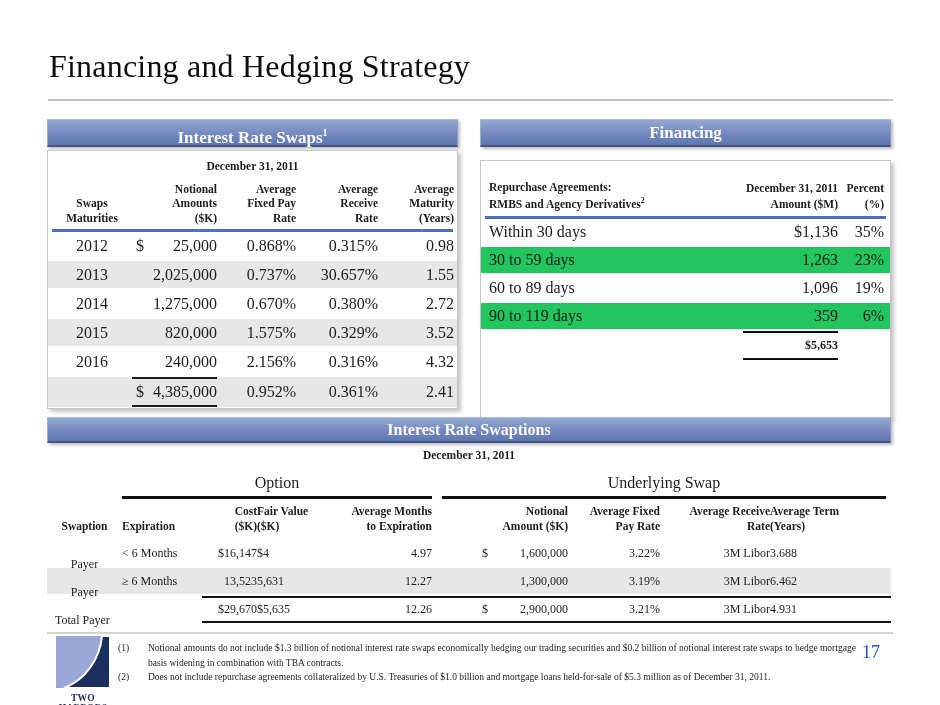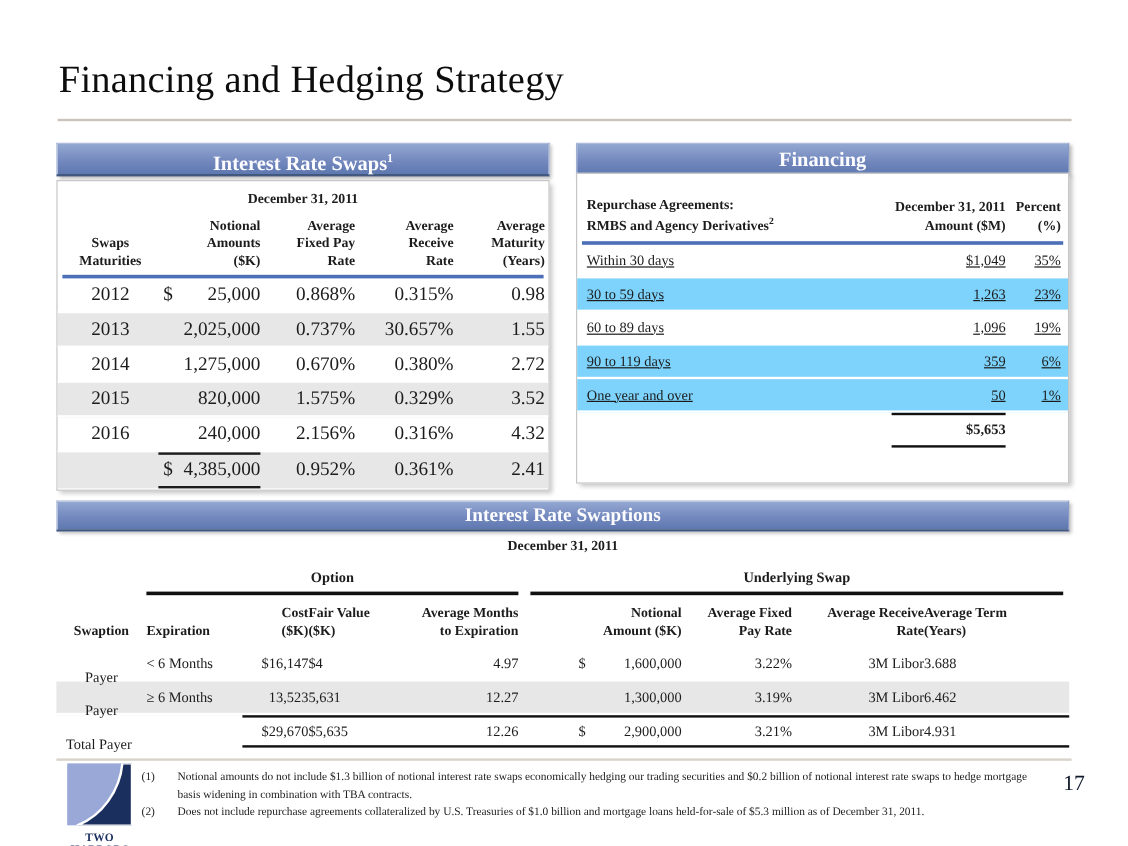--- a/index.html
+++ b/index.html
@@ -13,21 +13,21 @@
          border-top:1px solid #aebbda; border-left:1px solid #9fafd2; border-right:1px solid #8a9bc4;
          border-bottom:2px solid #43587e; box-shadow:2px 2px 3px #bdbdbd;
          color:#fdfdff; text-align:center; font-weight:bold; }
   #swaps-bar { left:47px; top:119px; width:411px; height:28px; font-size:17px; line-height:25px; }
   #financing-bar { left:480px; top:119px; width:411px; height:28px; font-size:17px; line-height:25px; }
   #swaptions-bar { left:47px; top:417px; width:844px; height:26px; font-size:16px; line-height:23px; }
   .bar sup { font-size:10px; }
 
   .panel { position:absolute; background:#fff; border:1px solid #c6c6c6; box-shadow:3px 3px 4px #c4c4c4; }
   #swaps-panel { left:47px; top:150px; width:411px; height:259px; }
-  #financing-panel { left:480px; top:144px; width:411px; height:259px; }
+  #financing-panel { left:480px; top:160px; width:411px; height:259px; }
 
   .date-line { text-align:center; font-weight:bold; font-size:11.5px; padding-top:9px; }
 
   
   .sw-headrow { display:flex; align-items:flex-end; padding:10px 0 0 4px; font-weight:bold; font-size:11.5px; line-height:1.25; }
   .hcell { white-space:pre-line; }
   .sw-c1 { width:80px; text-align:center; }
   .sw-cd { width:20px; text-align:left; padding-left:4px; }
   .sw-c2 { width:65px; text-align:right; }
   .sw-c2h { width:85px; text-align:right; }
@@ -38,32 +38,32 @@
   .sw-row { display:flex; align-items:center; height:29px; padding-left:4px; font-size:16px; border-bottom:2px solid #fff; }
   .sw-row.alt { background:#e7e7e7; }
   .sw-row.total { background:#e7e7e7; height:30px; border-bottom:none; }
   .money-wrap { display:flex; align-self:stretch; align-items:center; border-top:2px solid #1c1c1c; border-bottom:2px solid #1c1c1c; }
 
   
   .fin-head { display:flex; align-items:flex-end; padding:18px 6px 0 8px; font-weight:bold; font-size:11.5px; line-height:1.4; }
   .fin-label { flex:1; }
   .fin-amt-h { width:120px; text-align:right; white-space:pre-line; }
   .fin-pct-h { width:46px; text-align:right; white-space:pre-line; }
-  .fin-row { display:flex; align-items:center; height:28px; padding:0 6px 0 8px; font-size:12px; border-bottom:2px solid #fff;text-decoration:underline; }
-  .fin-row.alt { background:#7dd3fc; }
+  .fin-row { display:flex; align-items:center; height:28px; padding:0 6px 0 8px; font-size:16px; border-bottom:2px solid #fff; }
+  .fin-row.alt { background:#22c55e; }
   .fl { flex:1; }
   .fa { width:100px; text-align:right; }
   .fp { width:46px; text-align:right; }
   .fin-total { display:flex; align-items:center; height:29px; padding:0 6px 0 8px; font-size:12px; font-weight:bold; }
   .fin-total .fa { align-self:stretch; display:flex; align-items:center; justify-content:flex-end;
                    border-top:2px solid #111; border-bottom:2px solid #111; width:95px; margin-left:auto; }
 
   
   .swpt-date { position:absolute; left:47px; top:449px; width:844px; text-align:center; font-weight:bold; font-size:11.5px; }
-  .swpt-groups { position:absolute; left:47px; top:474px; width:844px; display:flex; font-weight:bold; font-size:12px; }
+  .swpt-groups { position:absolute; left:47px; top:474px; width:844px; display:flex; font-weight:normal; font-size:16px; }
   .g-spacer { width:75px; }
   .g-option { width:310px; text-align:center; border-bottom:3px solid #111; padding-bottom:4px; }
   .g-gap { width:10px; }
   .g-underlying { width:444px; text-align:center; border-bottom:3px solid #111; padding-bottom:4px; }
   .swpt-headrow { position:absolute; left:47px; top:497px; width:844px; display:flex; align-items:flex-end; font-weight:bold; font-size:11.5px; line-height:1.3; }
   .p-sw { width:75px; text-align:center;margin-top:22px; }
   .p-exp { width:80px; text-align:left; }
   .p-cost { width:55px; text-align:right; }
   .p-fair { width:65px; }
   .p-mon { width:110px; text-align:right; }
@@ -82,21 +82,21 @@
                 border-top:2px solid #111; border-bottom:2px solid #111; }
 
   
   .footer-rule { position:absolute; left:47px; top:632px; width:846px; height:2px; background:#d9d4cb; }
   .logo { position:absolute; left:49px; top:636px; width:68px; text-align:center; }
   .logo-name { font-size:9.5px; font-weight:bold; color:#1b2f5e; letter-spacing:0.2px; margin-top:1px; }
   .footnotes { position:absolute; left:118px; top:641px; width:742px; font-size:9.5px; line-height:1.55; color:#222; }
   .footnote { display:flex; }
   .fn-marker { width:30px; flex:none; }
   .fn-text { flex:1; }
-  .page-num { position:absolute; left:862px; top:642px; font-size:18px; color:#0f172a;margin-left:24px; }
+  .page-num { position:absolute; left:862px; top:642px; font-size:18px; color:#1d4ed8; }
   sup { font-size:8px; vertical-align:super; }
 </style>
 </head>
 <body>
 
 <div class="slide">
 
   <div class="title">Financing and Hedging Strategy</div>
   <div class="title-rule"></div>
 
@@ -186,42 +186,37 @@
       </div>
       <div class="fin-amt-h">December 31, 2011
 Amount ($M)</div>
       <div class="fin-pct-h">Percent
 (%)</div>
     </div>
     <div class="blue-rule"></div>
 
     <div class="fin-row">
       <div class="fl">Within 30 days</div>
-      <div class="fa">$1,049</div>
+      <div class="fa">$1,136</div>
       <div class="fp">35%</div>
     </div>
     <div class="fin-row alt">
       <div class="fl">30 to 59 days</div>
       <div class="fa">1,263</div>
       <div class="fp">23%</div>
     </div>
     <div class="fin-row">
       <div class="fl">60 to 89 days</div>
       <div class="fa">1,096</div>
       <div class="fp">19%</div>
     </div>
     <div class="fin-row alt">
       <div class="fl">90 to 119 days</div>
       <div class="fa">359</div>
       <div class="fp">6%</div>
-    </div>
-    <div class="fin-row alt">
-      <div class="fl">One year and over</div>
-      <div class="fa">50</div>
-      <div class="fp">1%</div>
     </div>
     <div class="fin-total">
       <div class="fa">$5,653</div>
       <div class="fp"></div>
     </div>
   </div>
 
   <div class="bar" id="swaptions-bar">
     <span>Interest Rate Swaptions</span>
   </div>

